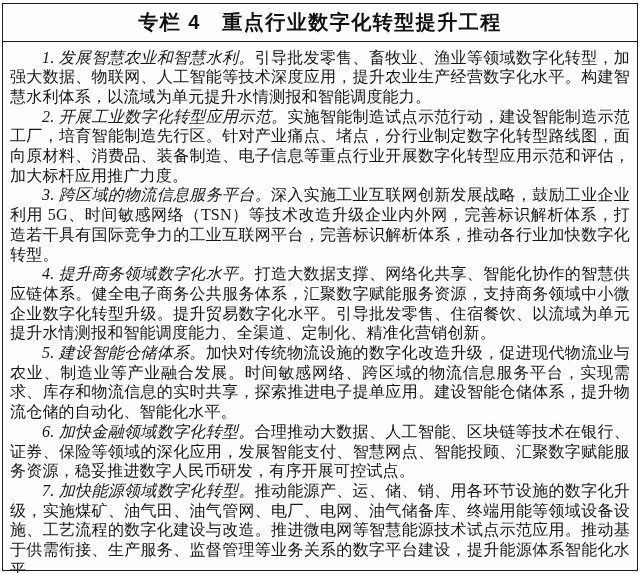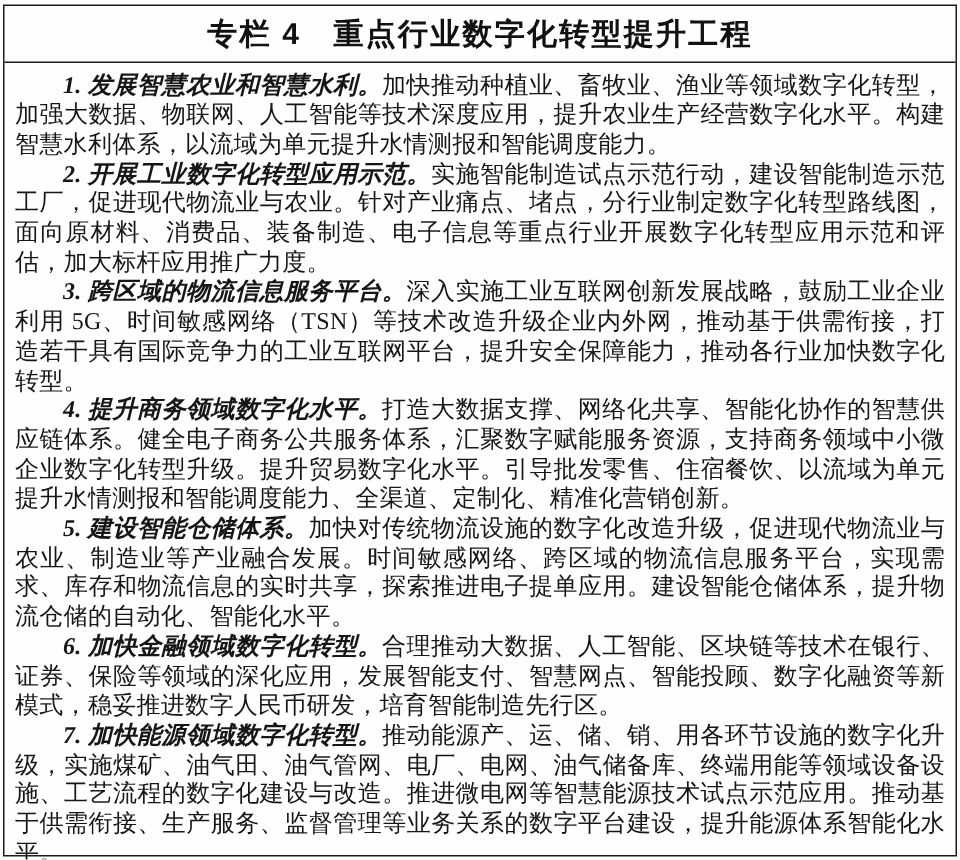--- a/index.html
+++ b/index.html
@@ -48,40 +48,40 @@
     text-align: justify;
     letter-spacing: 0.2px;
   }
   p.item {
     margin: 0;
     padding: 0;
     text-indent: 2em;
   }
   .lead {
     font-style: italic;
-    font-weight: 700;
+    font-weight: 400;
   }
 </style>
 </head>
 <body>
 
 <div class="page">
   <div class="panel">
     <div class="panel-title">专栏 4　重点行业数字化转型提升工程</div>
     <div class="panel-body">
 
-      <p class="item"><span class="lead"><span>1.</span> <span>发展智慧农业和智慧水利。</span></span><span>加快推动种植业、畜牧业、渔业等领域数字化转型，加强大数据、物联网、人工智能等技术深度应用，提升农业生产经营数字化水平。构建智慧水利体系，以流域为单元提升水情测报和智能调度能力。</span></p>
+      <p class="item"><span class="lead"><span>1.</span> <span>发展智慧农业和智慧水利。</span></span><span>引导批发零售、畜牧业、渔业等领域数字化转型，加强大数据、物联网、人工智能等技术深度应用，提升农业生产经营数字化水平。构建智慧水利体系，以流域为单元提升水情测报和智能调度能力。</span></p>
 
-      <p class="item"><span class="lead"><span>2.</span> <span>开展工业数字化转型应用示范。</span></span><span>实施智能制造试点示范行动，建设智能制造示范工厂，促进现代物流业与农业。针对产业痛点、堵点，分行业制定数字化转型路线图，面向原材料、消费品、装备制造、电子信息等重点行业开展数字化转型应用示范和评估，加大标杆应用推广力度。</span></p>
+      <p class="item"><span class="lead"><span>2.</span> <span>开展工业数字化转型应用示范。</span></span><span>实施智能制造试点示范行动，建设智能制造示范工厂，培育智能制造先行区。针对产业痛点、堵点，分行业制定数字化转型路线图，面向原材料、消费品、装备制造、电子信息等重点行业开展数字化转型应用示范和评估，加大标杆应用推广力度。</span></p>
 
-      <p class="item"><span class="lead"><span>3.</span> <span>跨区域的物流信息服务平台。</span></span><span>深入实施工业互联网创新发展战略，鼓励工业企业利用 5G、时间敏感网络（TSN）等技术改造升级企业内外网，推动基于供需衔接，打造若干具有国际竞争力的工业互联网平台，提升安全保障能力，推动各行业加快数字化转型。</span></p>
+      <p class="item"><span class="lead"><span>3.</span> <span>跨区域的物流信息服务平台。</span></span><span>深入实施工业互联网创新发展战略，鼓励工业企业利用 5G、时间敏感网络（TSN）等技术改造升级企业内外网，完善标识解析体系，打造若干具有国际竞争力的工业互联网平台，完善标识解析体系，推动各行业加快数字化转型。</span></p>
 
       <p class="item"><span class="lead"><span>4.</span> <span>提升商务领域数字化水平。</span></span><span>打造大数据支撑、网络化共享、智能化协作的智慧供应链体系。健全电子商务公共服务体系，汇聚数字赋能服务资源，支持商务领域中小微企业数字化转型升级。提升贸易数字化水平。引导批发零售、住宿餐饮、以流域为单元提升水情测报和智能调度能力、全渠道、定制化、精准化营销创新。</span></p>
 
       <p class="item"><span class="lead"><span>5.</span> <span>建设智能仓储体系。</span></span><span>加快对传统物流设施的数字化改造升级，促进现代物流业与农业、制造业等产业融合发展。时间敏感网络、跨区域的物流信息服务平台，实现需求、库存和物流信息的实时共享，探索推进电子提单应用。建设智能仓储体系，提升物流仓储的自动化、智能化水平。</span></p>
 
-      <p class="item"><span class="lead"><span>6.</span> <span>加快金融领域数字化转型。</span></span><span>合理推动大数据、人工智能、区块链等技术在银行、证券、保险等领域的深化应用，发展智能支付、智慧网点、智能投顾、数字化融资等新模式，稳妥推进数字人民币研发，培育智能制造先行区。</span></p>
+      <p class="item"><span class="lead"><span>6.</span> <span>加快金融领域数字化转型。</span></span><span>合理推动大数据、人工智能、区块链等技术在银行、证券、保险等领域的深化应用，发展智能支付、智慧网点、智能投顾、汇聚数字赋能服务资源，稳妥推进数字人民币研发，有序开展可控试点。</span></p>
 
       <p class="item"><span class="lead"><span>7.</span> <span>加快能源领域数字化转型。</span></span><span>推动能源产、运、储、销、用各环节设施的数字化升级，实施煤矿、油气田、油气管网、电厂、电网、油气储备库、终端用能等领域设备设施、工艺流程的数字化建设与改造。推进微电网等智慧能源技术试点示范应用。推动基于供需衔接、生产服务、监督管理等业务关系的数字平台建设，提升能源体系智能化水平。</span></p>
 
     </div>
   </div>
 </div>
 
 </body></html>

